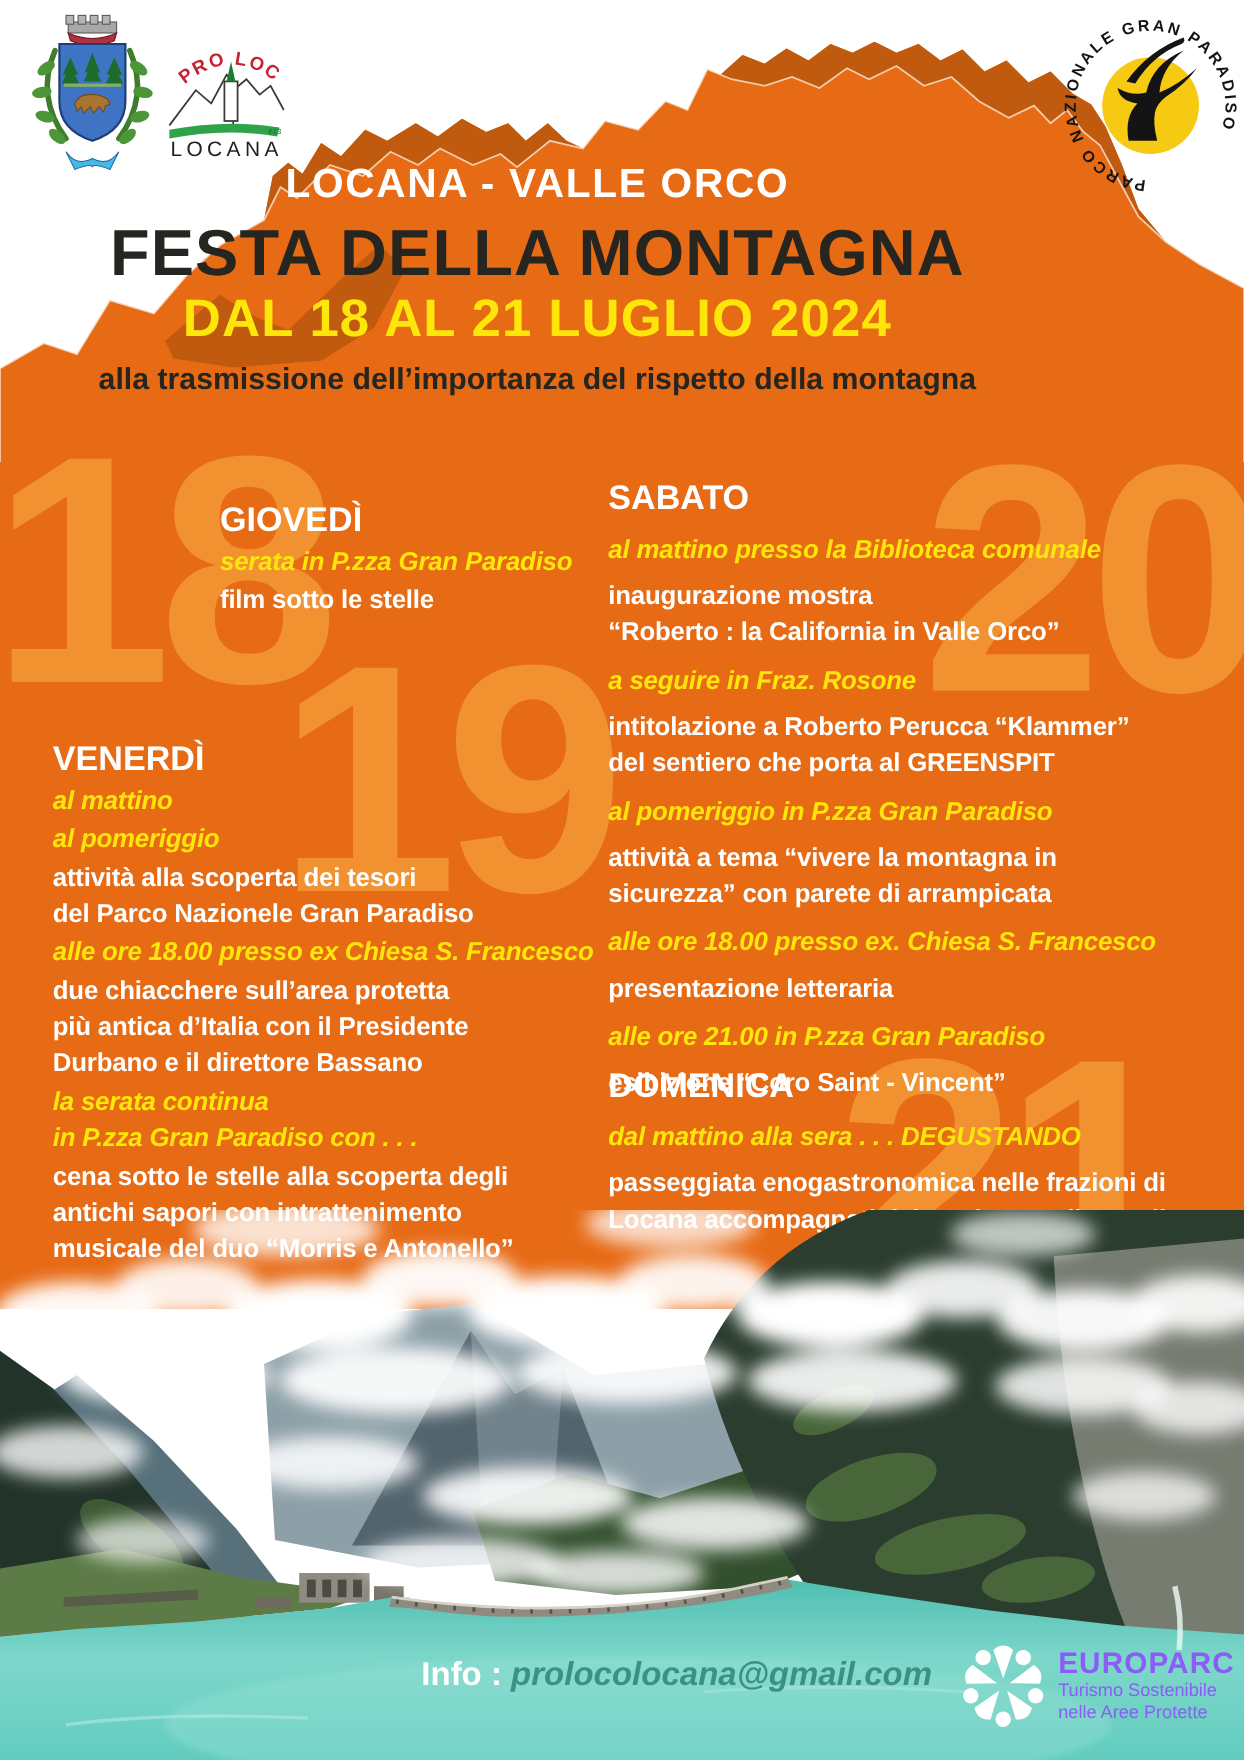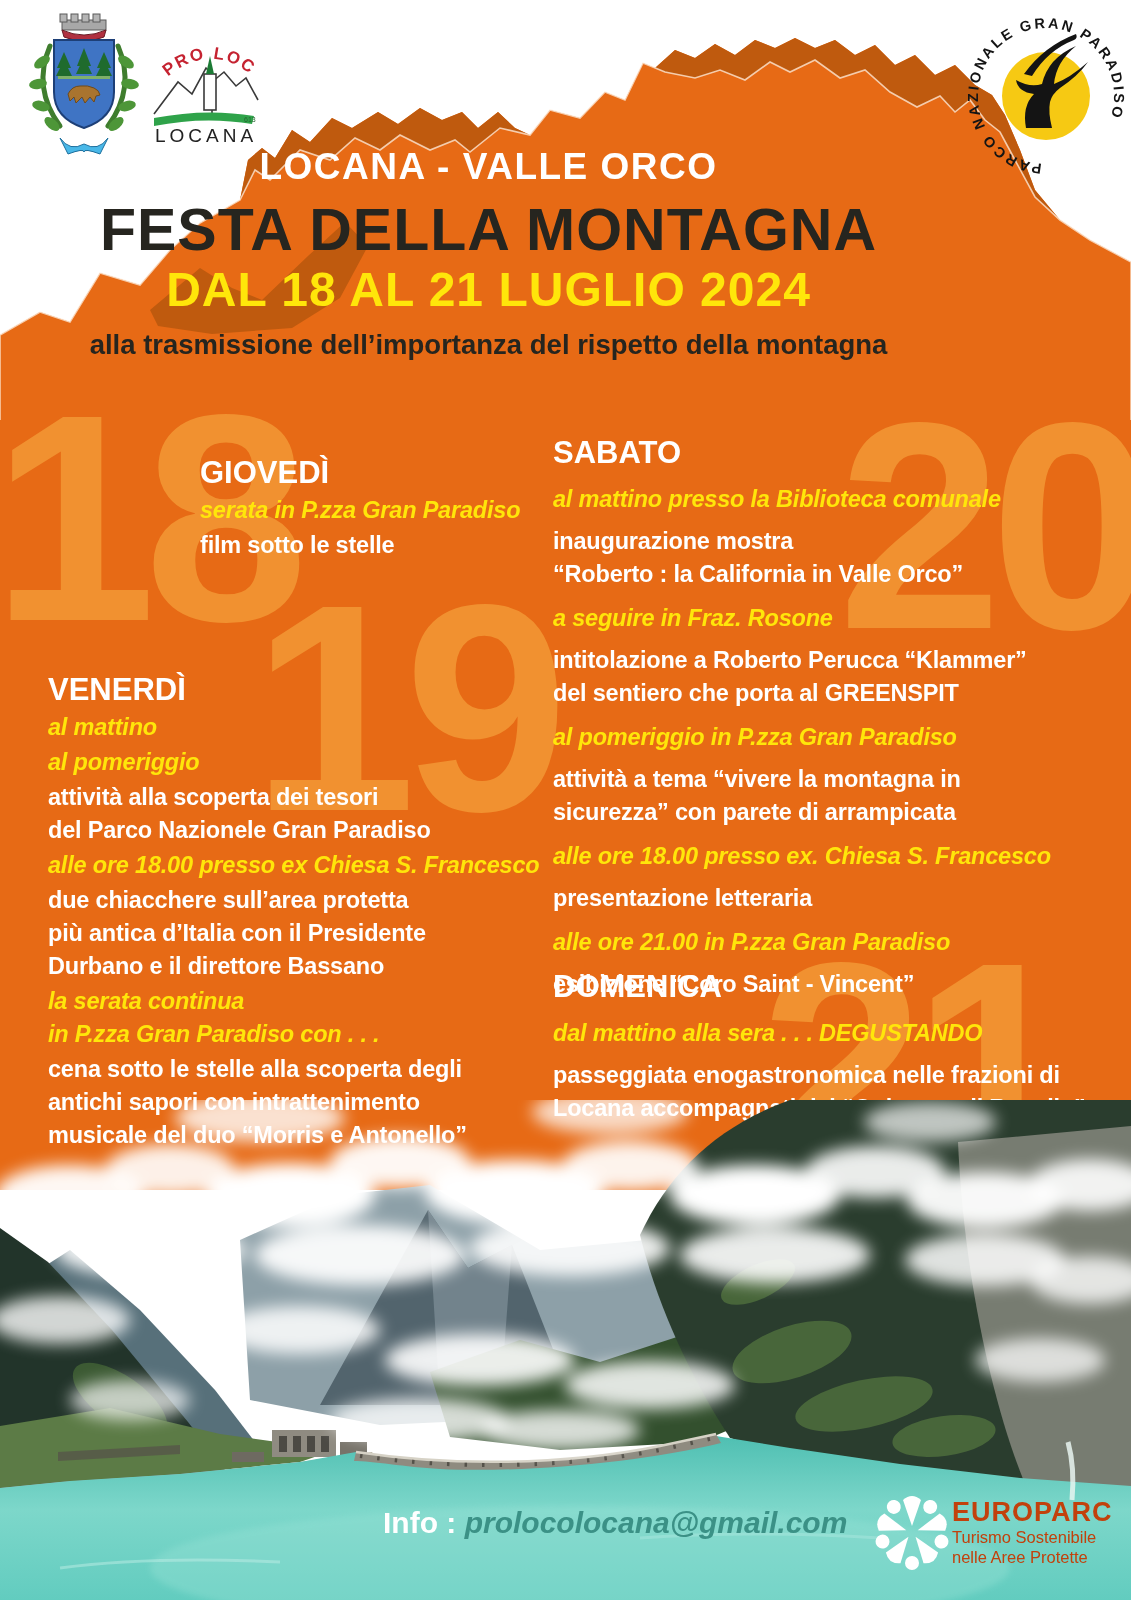--- a/index.html
+++ b/index.html
@@ -46,21 +46,21 @@
   .rcol .act{margin-top:9px;}
   .cont,.loccont{margin-top:0;}
   .loccont{color:#ffe60a;font-style:italic;font-weight:bold;}
   
   .photo-svg{position:absolute;left:0;top:1100px;z-index:4;display:block;}
   
   .info-line{position:absolute;left:383px;top:1506px;z-index:5;font-size:30px;white-space:nowrap;}
   .info-label{color:#ffffff;font-weight:bold;}
   .info-email{color:#3b9186;font-weight:bold;font-style:italic;}
   .europarc{position:absolute;left:872px;top:1492px;z-index:5;display:flex;align-items:center;}
-  .europarc-text{color:#c2410c;}
+  .europarc-text{margin-left:10px;color:#8b5cf6;}
   .europarc-title{font-size:27px;font-weight:bold;letter-spacing:1px;line-height:30px;}
   .europarc-sub{font-size:16.5px;line-height:20px;}
 </style>
 </head>
 <body>
 
 <div class="poster">
 
   <div class="orange-bg"></div>
 

